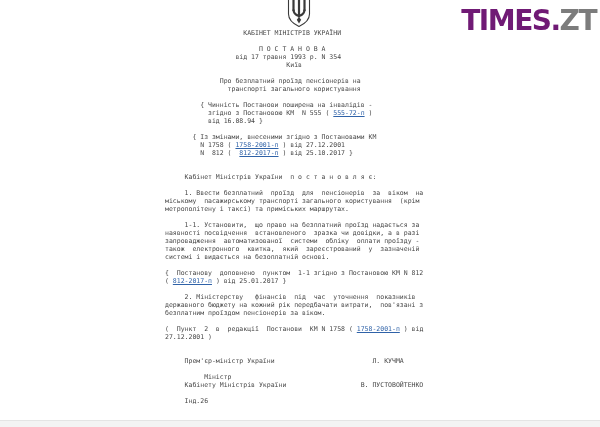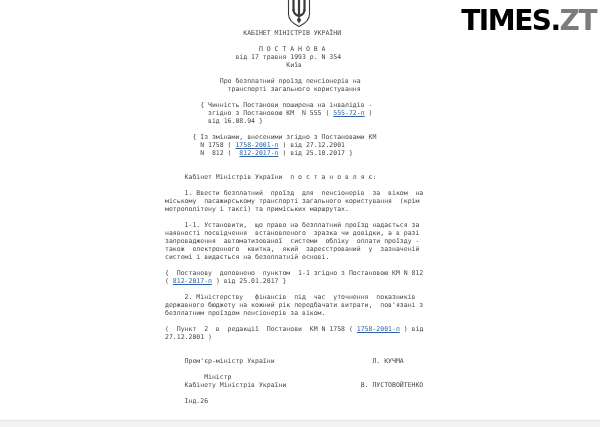--- a/index.html
+++ b/index.html
@@ -39,21 +39,21 @@
   
   .logo {
     position: absolute;
     top: 6px; right: 4px;
     font-weight: bold;
     font-size: 28px;
     letter-spacing: -1.5px;
     line-height: 1.1;
     font-family: "DejaVu Sans", "Liberation Sans", sans-serif;
   }
-  .logo-blue { color: #000000; }
+  .logo-blue { color: #701a75; }
   .logo-gray { color: #7c7c7c; }
 
   
   .footer-strip {
     position: absolute;
     left: 0; right: 0; top: 420px;
     height: 7px;
     background: #f3f3f3;
     border-top: 1px solid #e4e4e4;
   }

